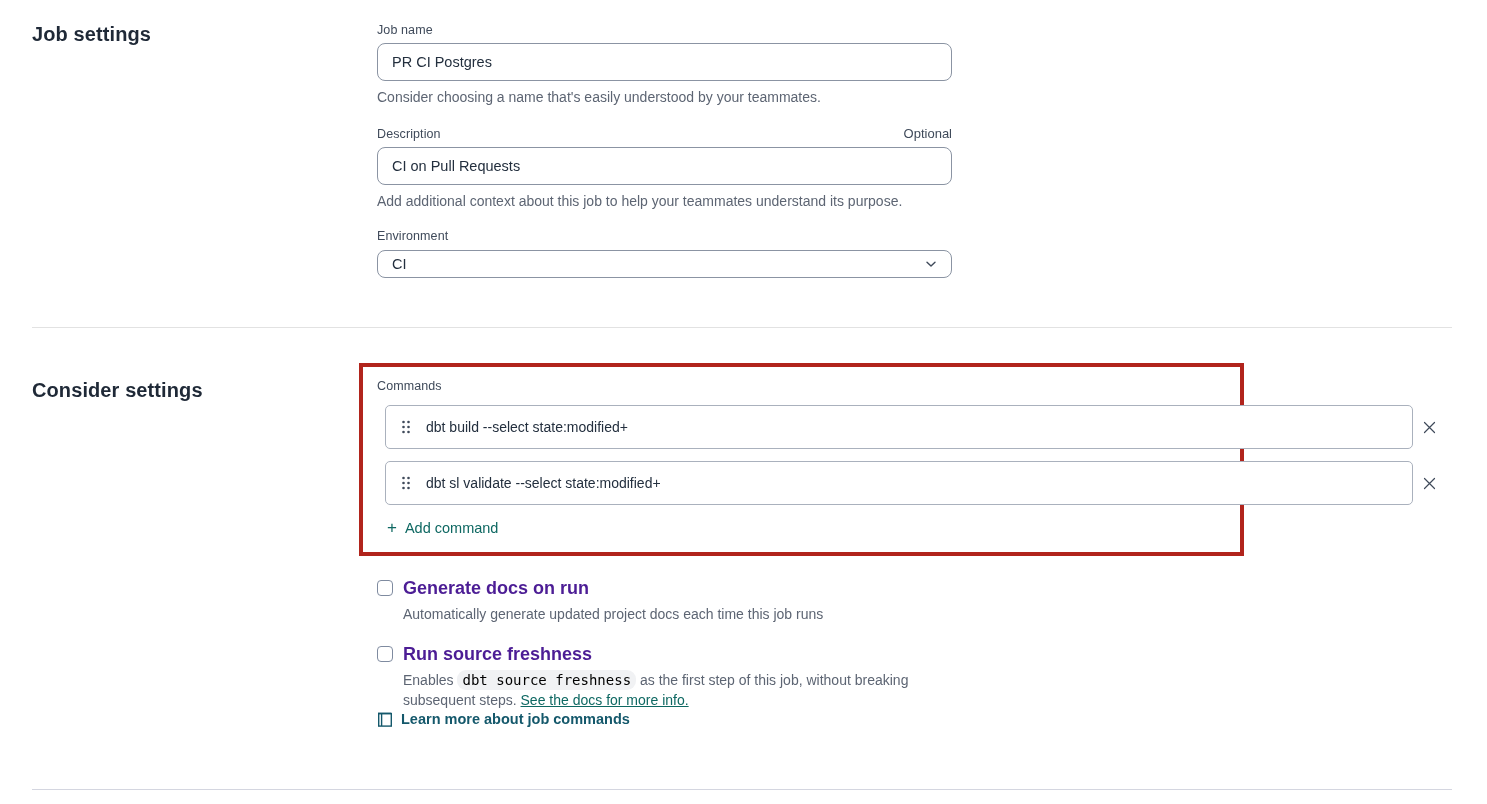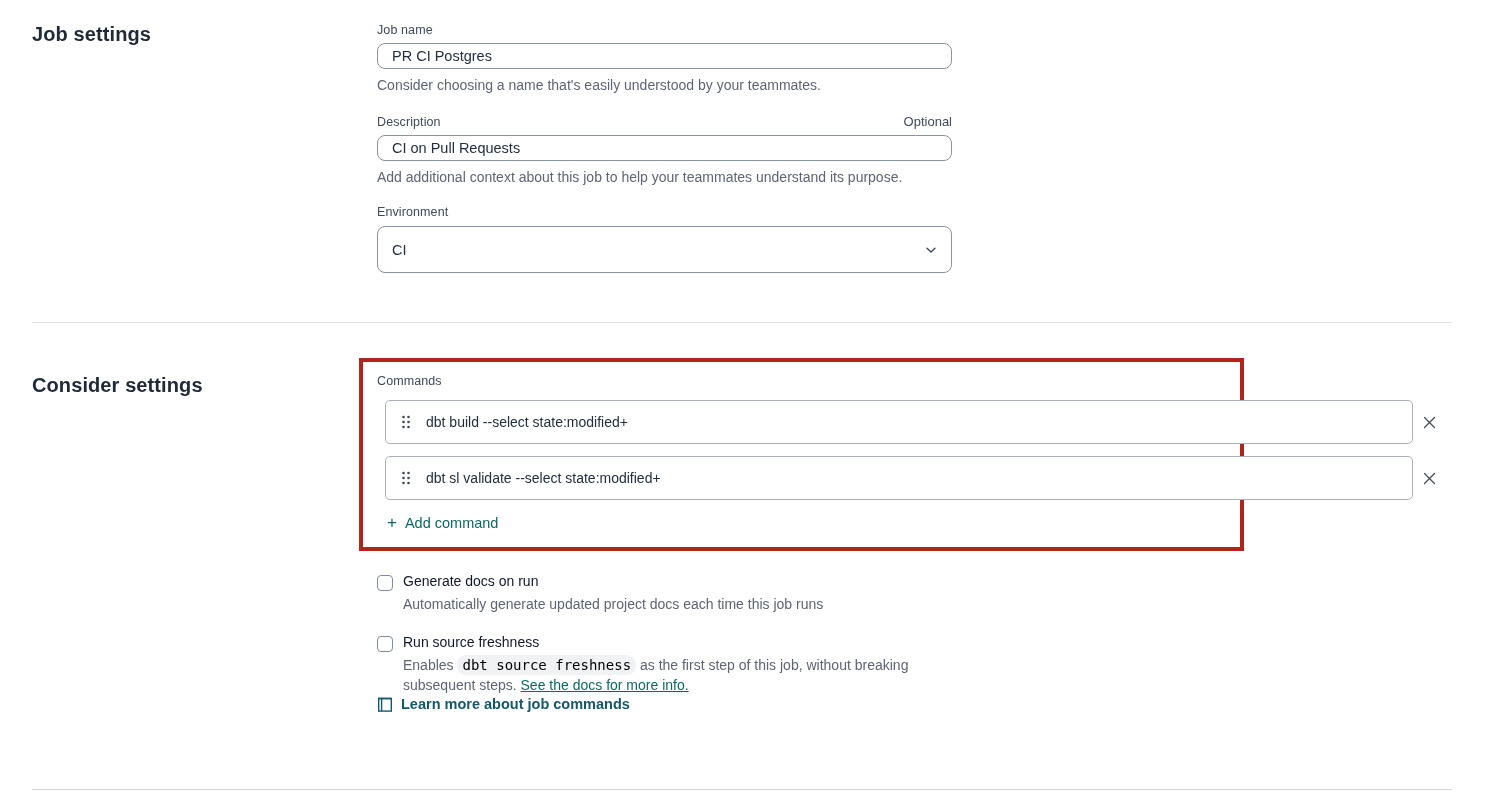--- a/index.html
+++ b/index.html
@@ -18,30 +18,30 @@
   }
   .form-col { width: 575px; }
 
   .field-label {
     font-size: 12.5px; font-weight: 400; color: #3f4a5a; letter-spacing: .1px;
   }
   .label-row { display: flex; justify-content: space-between; align-items: baseline; }
   .optional-tag { font-size: 13px; font-weight: 400; color: #3f4a5a; }
 
   .text-input {
-    width: 100%; height: 26px;
+    width: 100%; height: 38px;
     border: 1px solid #8b94a3; border-radius: 8px;
     padding: 0 14px; font-size: 14.5px; color: #232f3e;
     font-family: "Liberation Sans", sans-serif;
     background: #fff; outline: none; display: block;
   }
   .help-text { font-size: 14px; color: #5d6573; margin-top: 8px; }
 
   .select-box {
-    width: 100%; height: 47px;
+    width: 100%; height: 28px;
     border: 1px solid #8b94a3; border-radius: 8px;
     padding: 0 14px; font-size: 14.5px; color: #232f3e;
     background: #fff; display: flex; align-items: center; justify-content: space-between;
     cursor: pointer;
   }
 
   .divider { height: 1px; background: #e2e2e2; margin: 0 35px 0 32px; border: none; }
   .divider.bottom { background: #d4d6e0; }
 
   
@@ -80,21 +80,21 @@
   }
   .plus-glyph { font-size: 17px; line-height: 1; color: #0e6862; }
 
   .checkbox-row { display: flex; margin-top: 20px; }
   .checkbox {
     width: 16px; height: 16px; flex: 0 0 16px;
     border: 1.5px solid #7f8ba0; border-radius: 4px;
     margin-top: 2px; background: #fff; cursor: pointer;
   }
   .checkbox-body { margin-left: 10px; }
-  .checkbox-title { font-size: 14px; font-weight: 400; color: #0f172a; }
+  .checkbox-title { font-size: 18px; font-weight: 700; color: #4c1d95; }
   .checkbox-desc { font-size: 14px; color: #5d6573; margin-top: 5px; line-height: 20px; max-width: 540px; }
   .inline-code {
     font-family: "DejaVu Sans Mono", monospace;
     font-size: 14px; background: #f1f2f4; color: #000000;
     padding: 2px 5px; border-radius: 9px;
   }
   .docs-link { color: #0e6862; text-decoration: underline; cursor: pointer; }
 
   .learn-more {
     display: inline-flex; align-items: center; gap: 9px;

